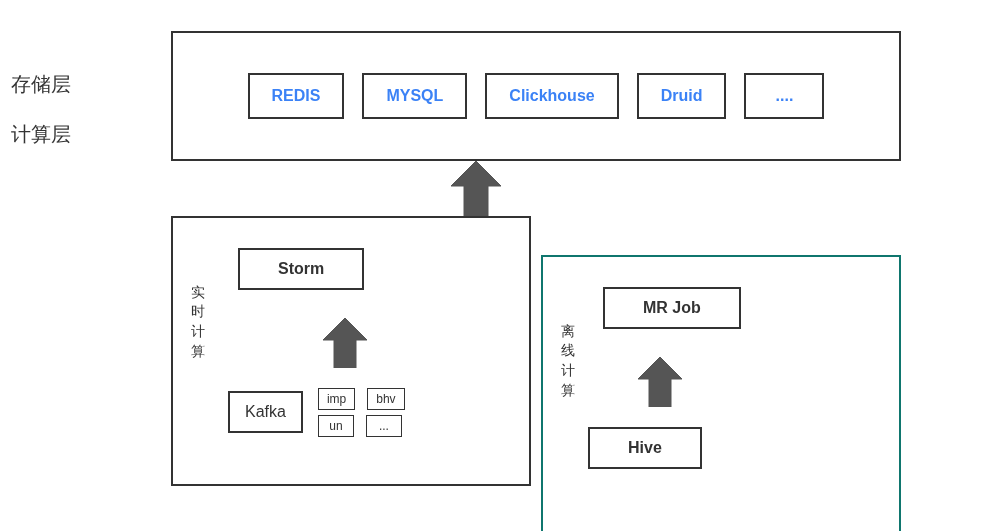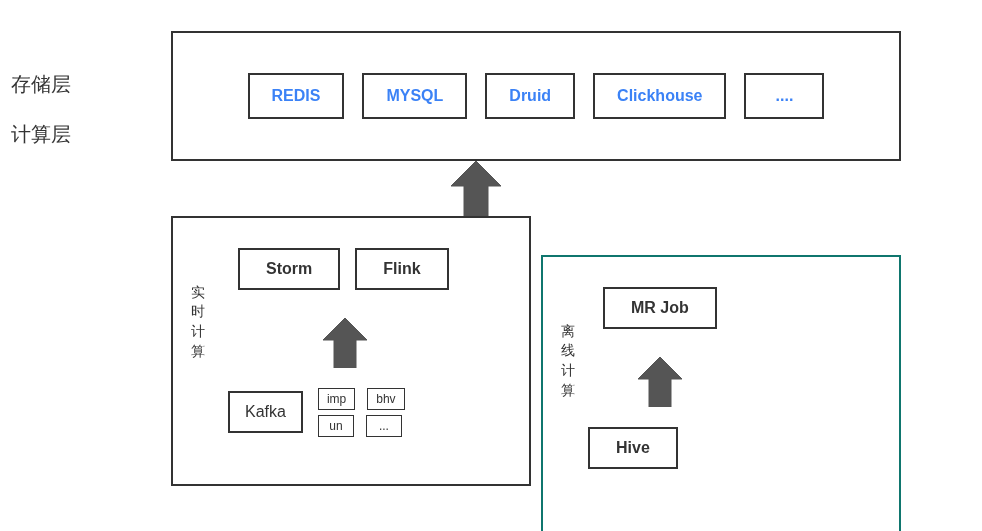--- a/index.html
+++ b/index.html
@@ -151,21 +151,21 @@
     .storm-flink-row {
       position: absolute;
       top: 30px;
       left: 65px;
       display: flex;
       gap: 15px;
     }
 
     .compute-item {
       border: 2px solid #333;
-      padding: 10px 26px;
+      padding: 10px 38px;
       font-size: 16px;
       font-weight: bold;
       color: #333;
       background: #fff;
       text-align: center;
       min-width: 80px;
     }
 
     
     .arrow-realtime {
@@ -249,22 +249,22 @@
 
 <div class="diagram-container">
 
   <div class="storage-label">存储层</div>
 
   <div class="storage-layer">
     <div class="storage-box">
       <div class="storage-items">
         <div class="storage-item">REDIS</div>
         <div class="storage-item">MYSQL</div>
+        <div class="storage-item">Clickhouse</div>
         <div class="storage-item">Druid</div>
-        <div class="storage-item">Clickhouse</div>
         <div class="storage-item">....</div>
       </div>
     </div>
   </div>
 
   <div class="arrow-up-main">
     <svg width="50" height="55" class="arrow-svg">
 
       <polygon points="25,0 50,25 37,25 37,55 13,55 13,25 0,25" fill="#555" stroke="#555" stroke-width="1"></polygon>
     </svg>
@@ -275,21 +275,20 @@
   <div class="compute-layer">
 
     <div class="realtime-box">
       <div class="realtime-label">实
 时
 计
 算</div>
 
       <div class="storm-flink-row">
         <div class="compute-item">Storm</div>
-        <div class="compute-item">Flink</div>
       </div>
 
       <div class="arrow-realtime">
         <svg width="44" height="50" class="arrow-svg">
           <polygon points="22,0 44,22 33,22 33,50 11,50 11,22 0,22" fill="#555" stroke="#555" stroke-width="1"></polygon>
         </svg>
       </div>
 
       <div class="kafka-row">
         <div class="kafka-label">Kafka</div>

